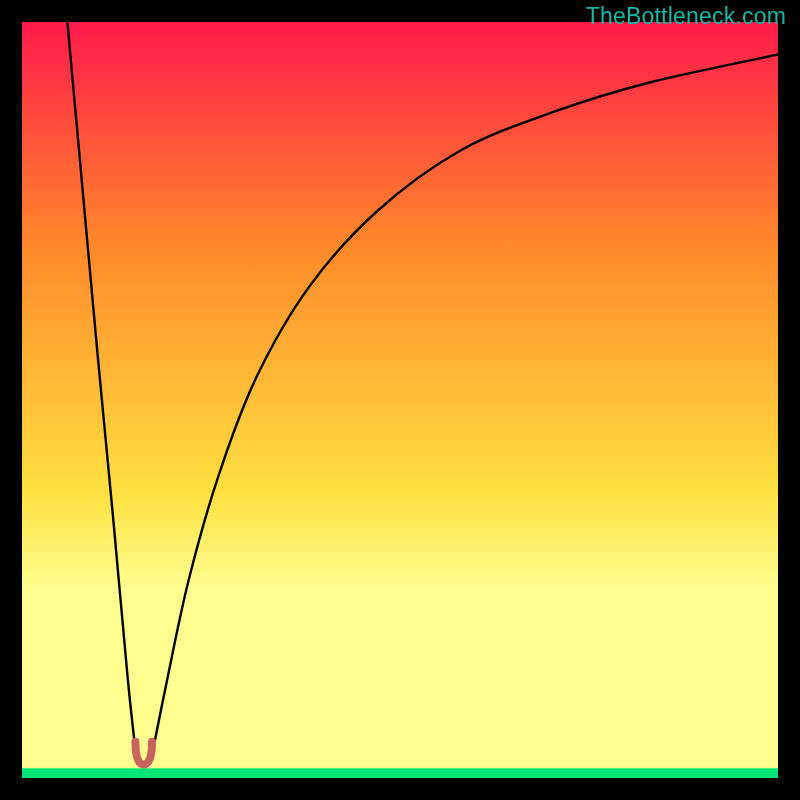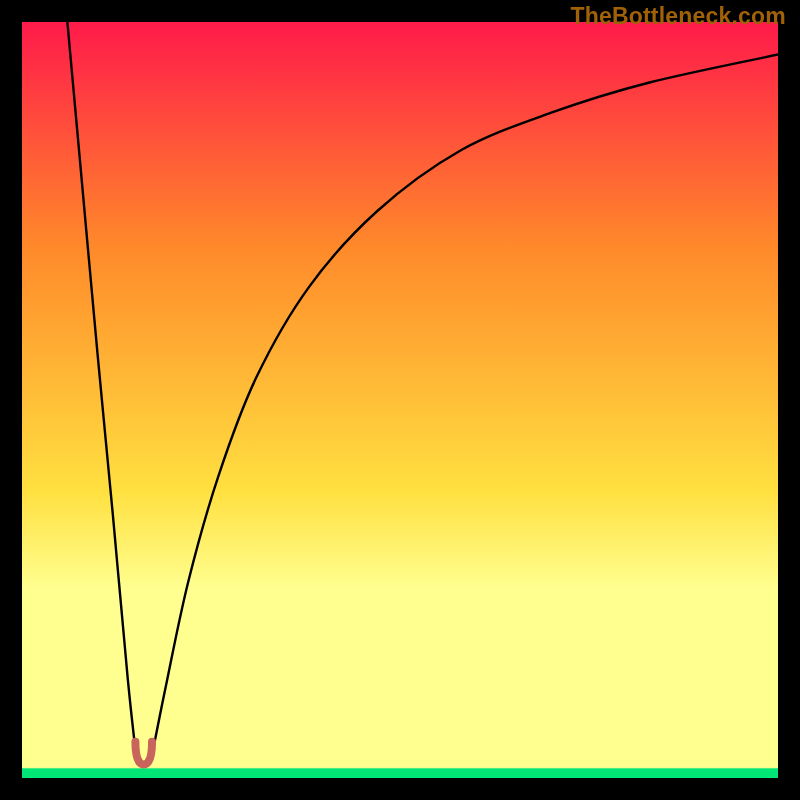--- a/index.html
+++ b/index.html
@@ -20,23 +20,23 @@
     overflow: hidden;
   }
   .gradient-bg {
     position: absolute;
     inset: 0;
   }
   .watermark {
     position: absolute;
     top: 3px;
     right: 14px;
-    color: #a16207;
+    color: #14b8a6;
     font-size: 23px;
-    font-weight: 700;
+    font-weight: 400;
     letter-spacing: 0.2px;
   }
   svg.curves {
     position: absolute;
     inset: 0;
     width: 100%;
     height: 100%;
   }
 </style>
 </head>

